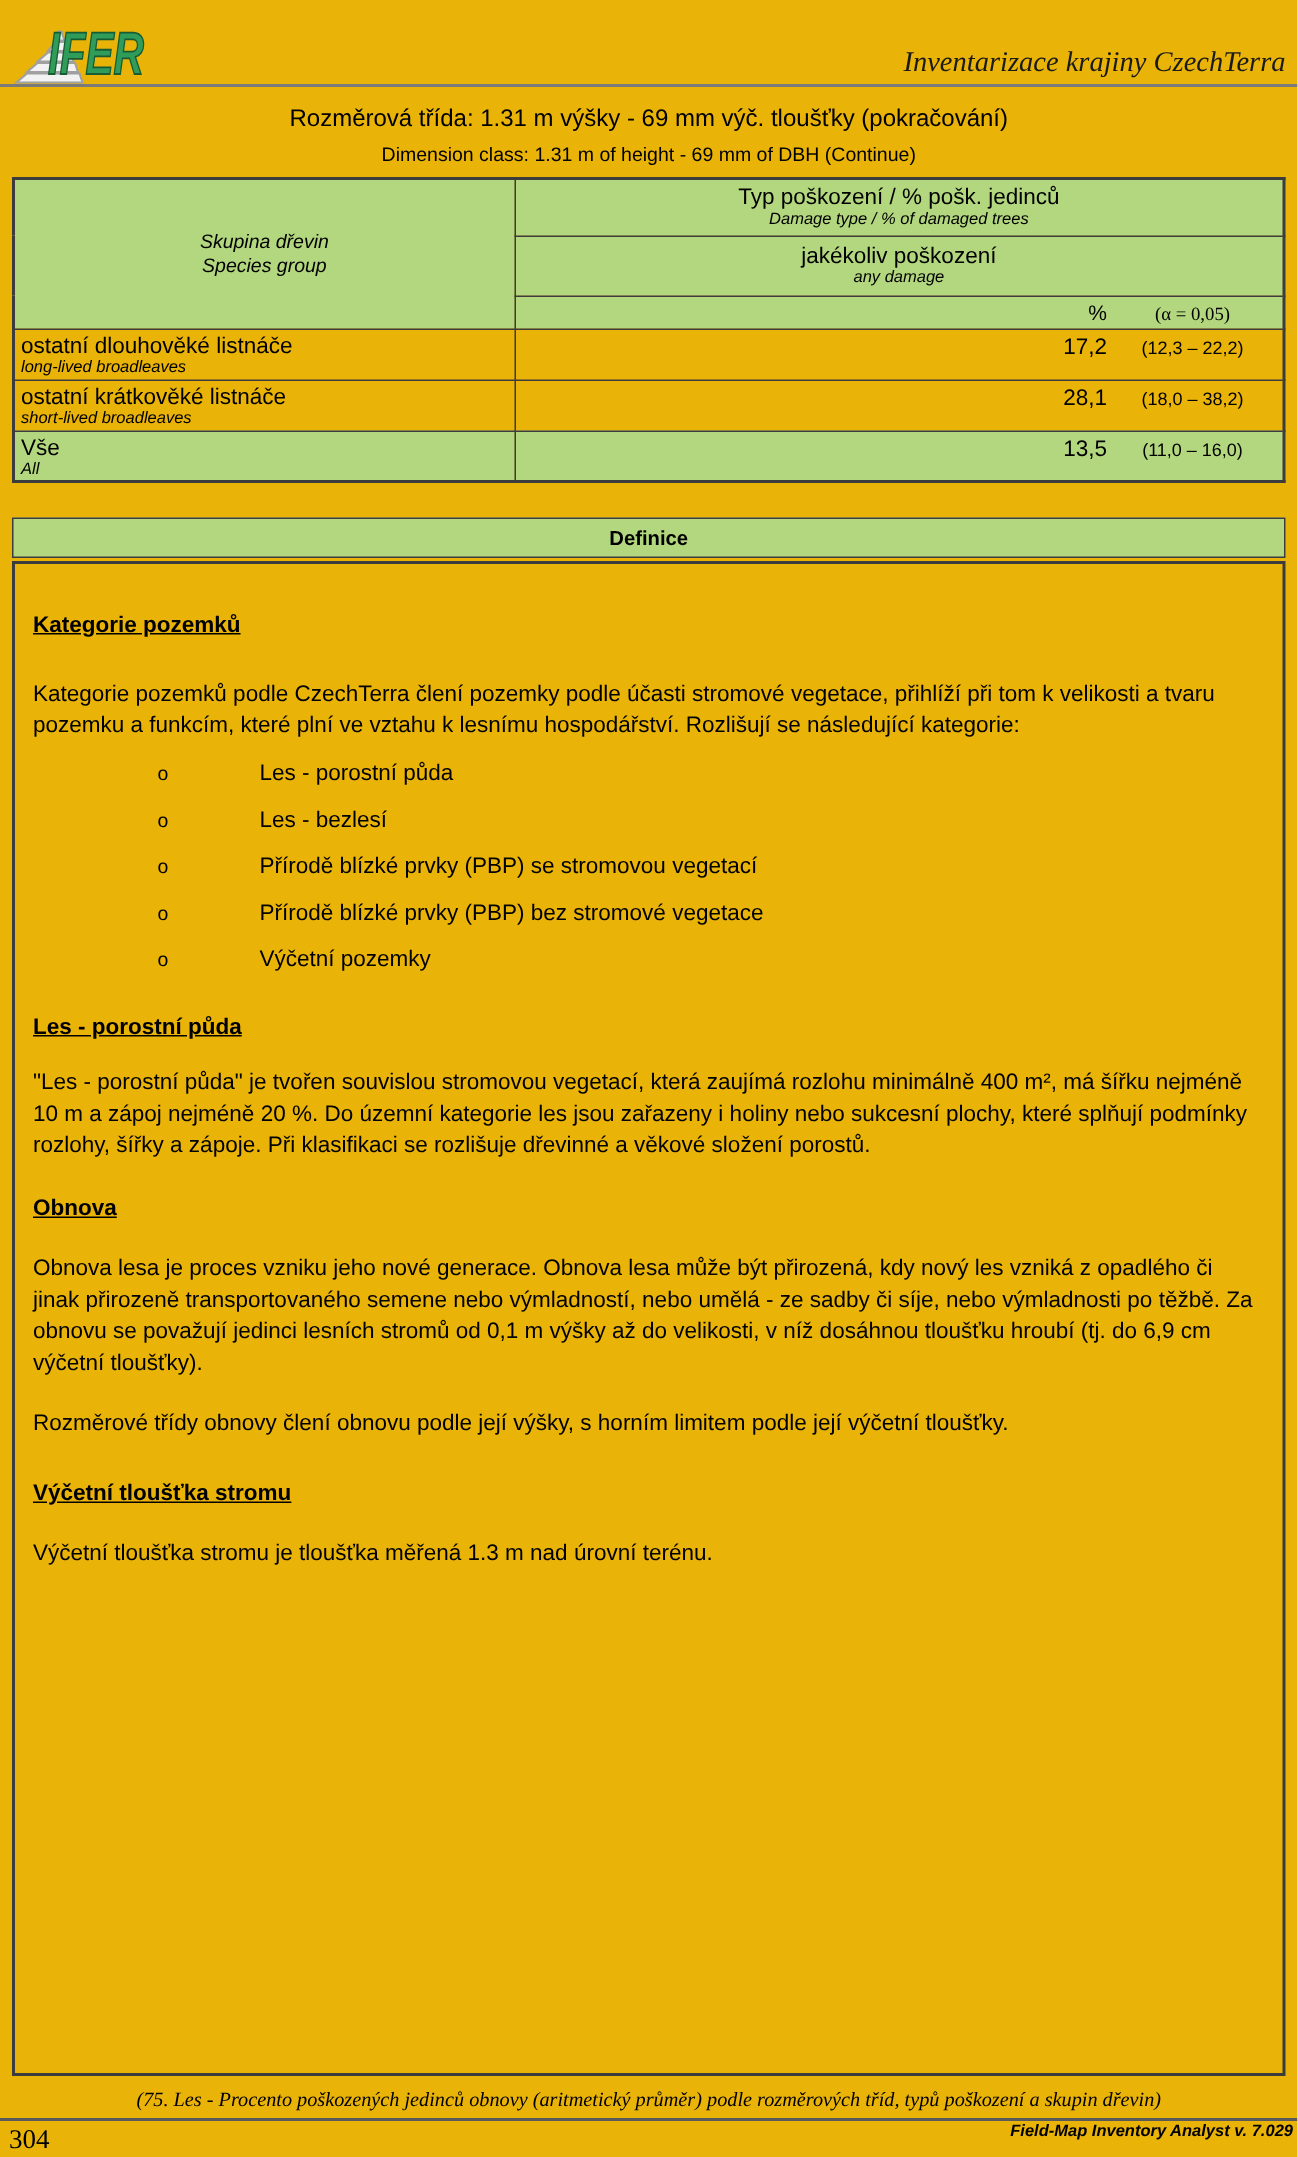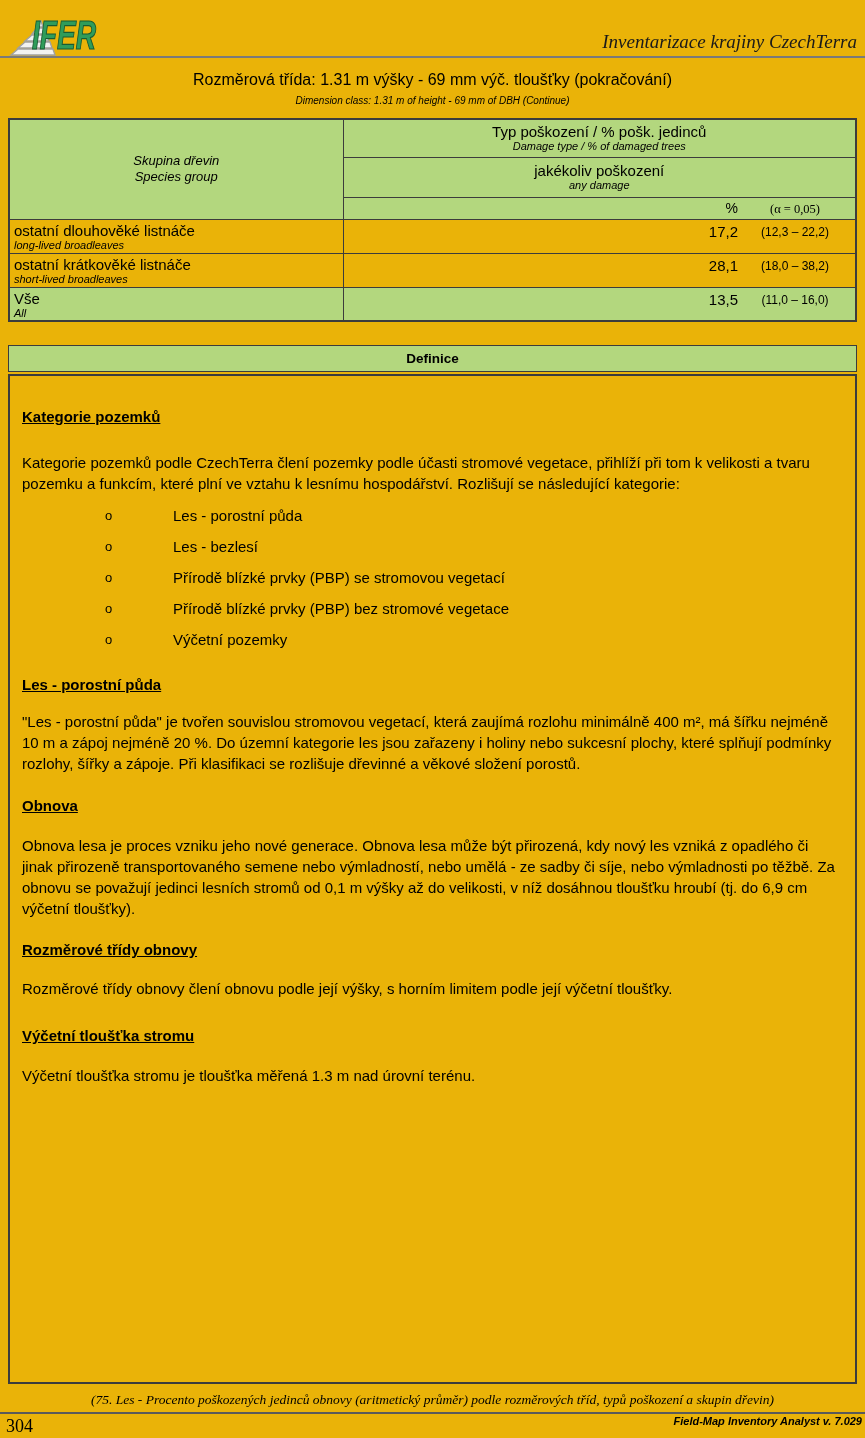--- a/index.html
+++ b/index.html
@@ -11,21 +11,21 @@
   html,body{background:#fff;}
   body{width:865px;height:1438px;font-family:"Liberation Sans",sans-serif;color:#000;}
   .page{position:relative;width:865px;height:1438px;background:#eab308;overflow:hidden;}
 
   
   .logo{position:absolute;left:8px;top:3px;width:92px;height:54px;}
   .brand{position:absolute;right:8px;top:31px;font-family:"Liberation Serif",serif;font-style:italic;font-size:19px;color:#1a1a1a;}
   .rule-top{position:absolute;left:0;top:56px;width:865px;border-top:2px solid #7a7a7a;}
 
   .title{position:absolute;left:0;top:71px;width:100%;text-align:center;font-size:16px;}
-  .subtitle{position:absolute;left:0;top:95px;width:100%;text-align:center;font-style:italic;font-size:10px;}
+  .subtitle{position:absolute;left:0;top:95px;width:100%;text-align:center;font-size:13px;}
 
   
   table.damage{position:absolute;left:8px;top:118px;width:849px;border-collapse:collapse;border:2px solid var(--border-dark);table-layout:fixed;}
   table.damage td{border:1px solid var(--border-dark);vertical-align:middle;}
   td.col-species{width:334px;}
   .hdr{background:var(--accent-green);text-align:center;}
   .hdr-species{font-style:italic;font-size:13px;line-height:16px;margin-left:21px;}
   .hdr-main{font-size:15px;line-height:17px;}
   .hdr-sub{font-style:italic;font-size:11px;line-height:13px;}
   tr.r-damage td{height:38px;}
@@ -176,21 +176,20 @@
         <span class="blabel">Výčetní pozemky</span>
       </li>
     </ul>
 
     <div class="sec-h mt14">Les - porostní půda</div>
     <p class="mt17">"Les - porostní půda" je tvořen souvislou stromovou vegetací, která zaujímá rozlohu minimálně 400 m², má šířku nejméně 10 m a zápoj nejméně 20 %. Do územní kategorie les jsou zařazeny i holiny nebo sukcesní plochy, které splňují podmínky rozlohy, šířky a zápoje. Při klasifikaci se rozlišuje dřevinné a věkové složení porostů.</p>
 
     <div class="sec-h mt22">Obnova</div>
     <p class="mt20">Obnova lesa je proces vzniku jeho nové generace. Obnova lesa může být přirozená, kdy nový les vzniká z opadlého či jinak přirozeně transportovaného semene nebo výmladností, nebo umělá - ze sadby či síje, nebo výmladnosti po těžbě. Za obnovu se považují jedinci lesních stromů od 0,1 m výšky až do velikosti, v níž dosáhnou tloušťku hroubí (tj. do 6,9 cm výčetní tloušťky).</p>
 
-    <div class="sec-h mt21">Rozměrové třídy obnovy</div>
     <p class="mt19">Rozměrové třídy obnovy člení obnovu podle její výšky, s horním limitem podle její výčetní tloušťky.</p>
 
     <div class="sec-h mt27">Výčetní tloušťka stromu</div>
     <p class="mt20">Výčetní tloušťka stromu je tloušťka měřená 1.3 m nad úrovní terénu.</p>
   </div>
 
   <div class="caption">(75. Les - Procento poškozených jedinců obnovy (aritmetický průměr) podle rozměrových tříd, typů poškození a skupin dřevin)</div>
   <div class="rule-bottom"></div>
   <div class="pageno">304</div>
   <div class="version">Field-Map Inventory Analyst v. 7.029</div>

